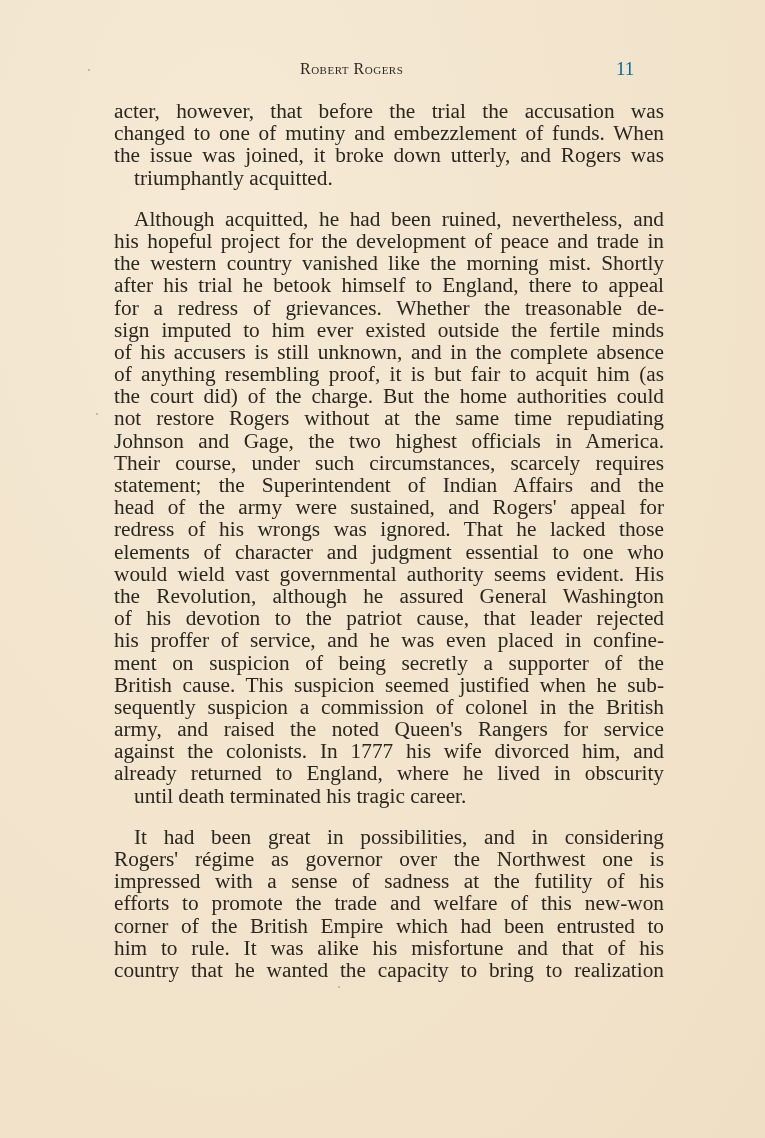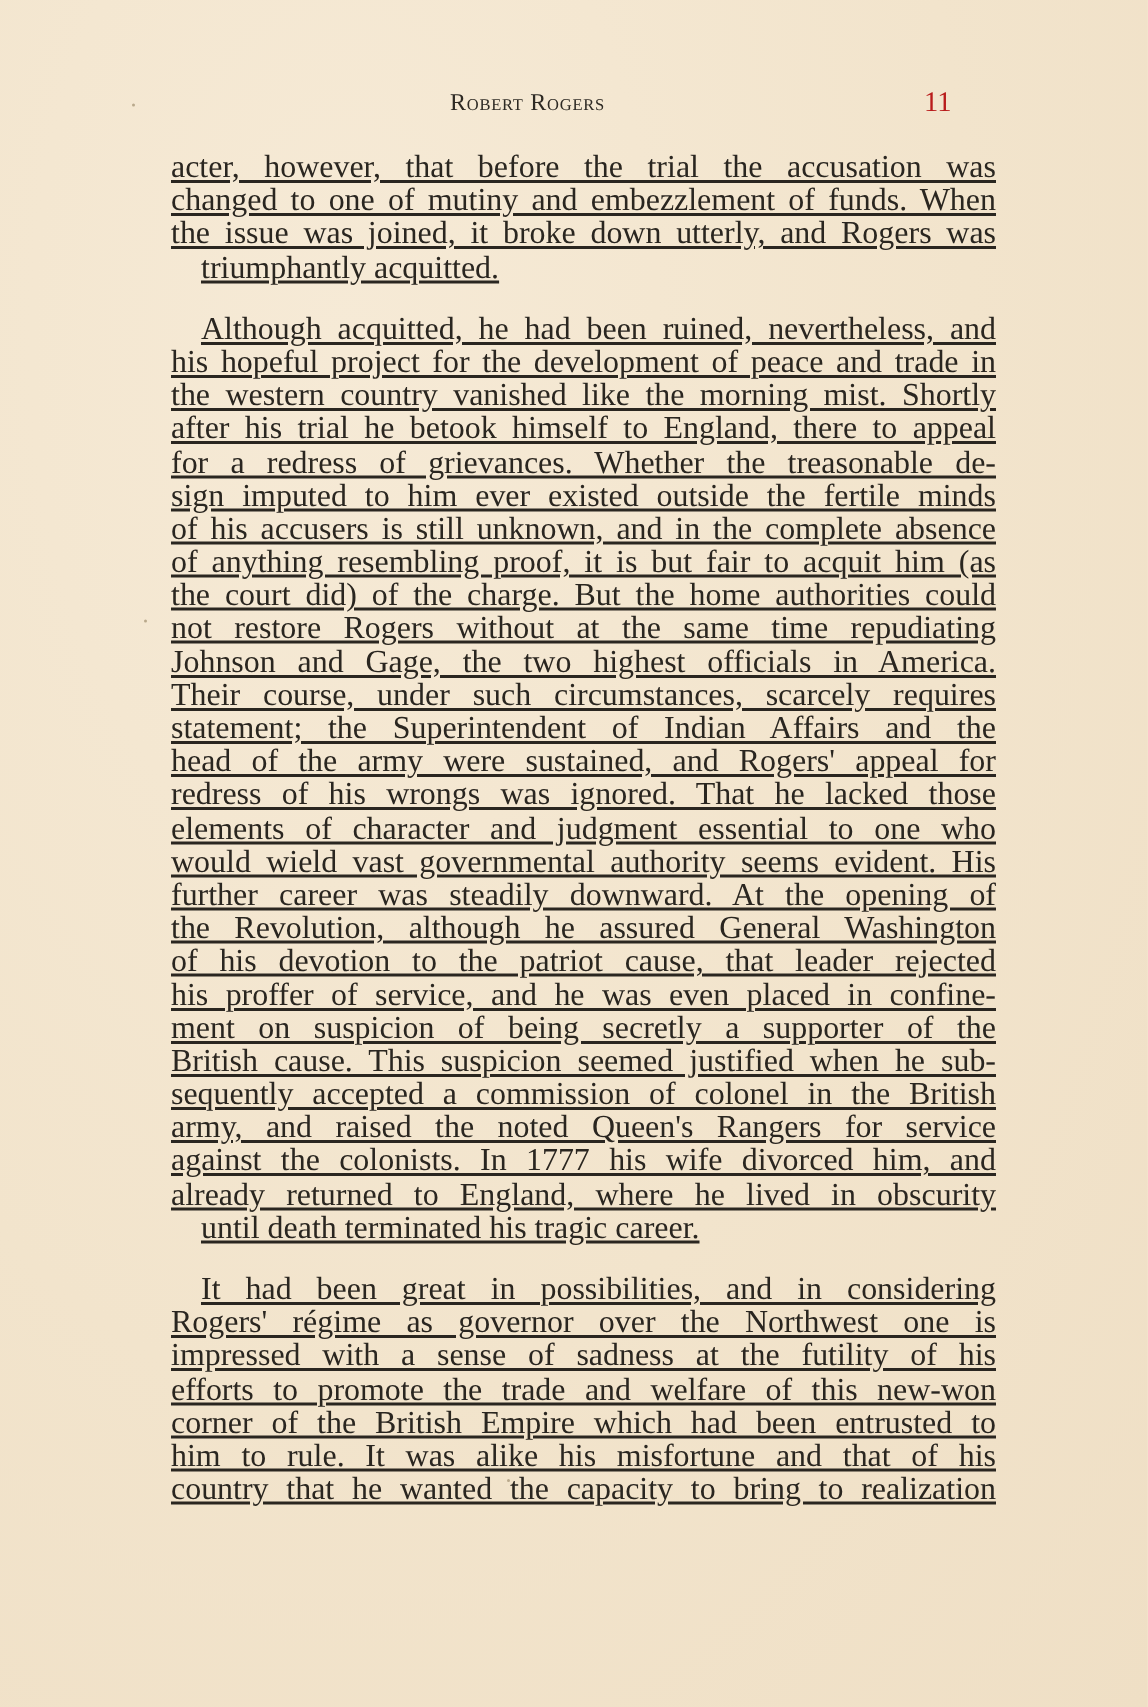--- a/index.html
+++ b/index.html
@@ -14,25 +14,25 @@
   .header {
     position: absolute; top: 58px; left: 0; width: 765px; height: 24px;
   }
   .running-title {
     position: absolute; left: 300px; top: 2px;
     font-size: 16px; font-variant: small-caps; letter-spacing: 0.5px;
     color: #2e2a24;
   }
   .page-number {
     position: absolute; left: 616px; top: 0px;
-    font-size: 19px; color: #b91c1c;
+    font-size: 19px; color: #0369a1;
   }
   .body-text {
     position: absolute; left: 114px; top: 100px; width: 550px;
-    font-size: 21.3px; line-height: 22.0px; text-decoration: underline;
+    font-size: 21.3px; line-height: 22.0px;
   }
   .line {
     display: block; height: 22.2px; white-space: nowrap;
     text-align: justify; text-align-last: justify;
   }
   .line.last { text-align-last: left; margin-left: 20px; }
   .line.indent { padding-left: 20px; margin-top: 19px; }
   .speck {
     position: absolute; width: 2px; height: 2px; border-radius: 50%; background: #b9a98c;
   }
@@ -60,27 +60,26 @@
     <span class="line">of anything resembling proof, it is but fair to acquit him (as</span>
     <span class="line">the court did) of the charge. But the home authorities could</span>
     <span class="line">not restore Rogers without at the same time repudiating</span>
     <span class="line">Johnson and Gage, the two highest officials in America.</span>
     <span class="line">Their course, under such circumstances, scarcely requires</span>
     <span class="line">statement; the Superintendent of Indian Affairs and the</span>
     <span class="line">head of the army were sustained, and Rogers' appeal for</span>
     <span class="line">redress of his wrongs was ignored. That he lacked those</span>
     <span class="line">elements of character and judgment essential to one who</span>
     <span class="line">would wield vast governmental authority seems evident. His</span>
-    <span class="line">further career was steadily downward. At the opening of</span>
     <span class="line">the Revolution, although he assured General Washington</span>
     <span class="line">of his devotion to the patriot cause, that leader rejected</span>
     <span class="line">his proffer of service, and he was even placed in confine-</span>
     <span class="line">ment on suspicion of being secretly a supporter of the</span>
     <span class="line">British cause. This suspicion seemed justified when he sub-</span>
-    <span class="line">sequently accepted a commission of colonel in the British</span>
+    <span class="line">sequently suspicion a commission of colonel in the British</span>
     <span class="line">army, and raised the noted Queen's Rangers for service</span>
     <span class="line">against the colonists. In 1777 his wife divorced him, and</span>
     <span class="line">already returned to England, where he lived in obscurity</span>
     <span class="line last">until death terminated his tragic career.</span>
     <span class="line indent">It had been great in possibilities, and in considering</span>
     <span class="line">Rogers' régime as governor over the Northwest one is</span>
     <span class="line">impressed with a sense of sadness at the futility of his</span>
     <span class="line">efforts to promote the trade and welfare of this new-won</span>
     <span class="line">corner of the British Empire which had been entrusted to</span>
     <span class="line">him to rule. It was alike his misfortune and that of his</span>

